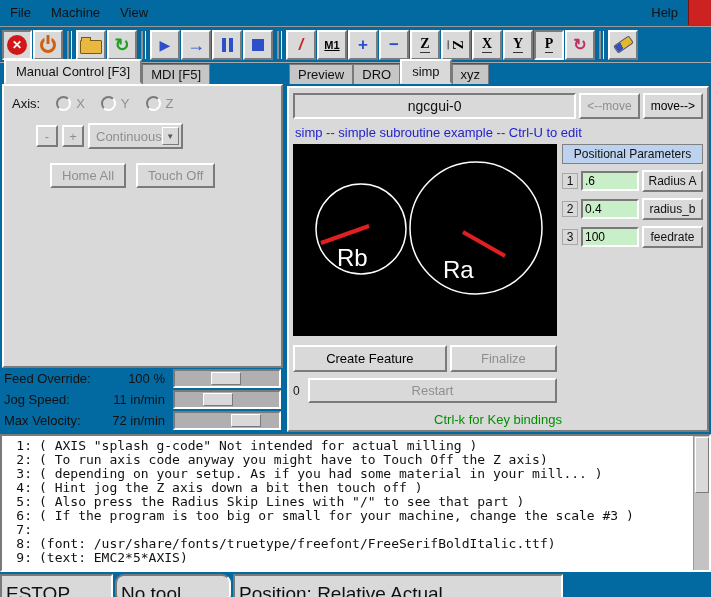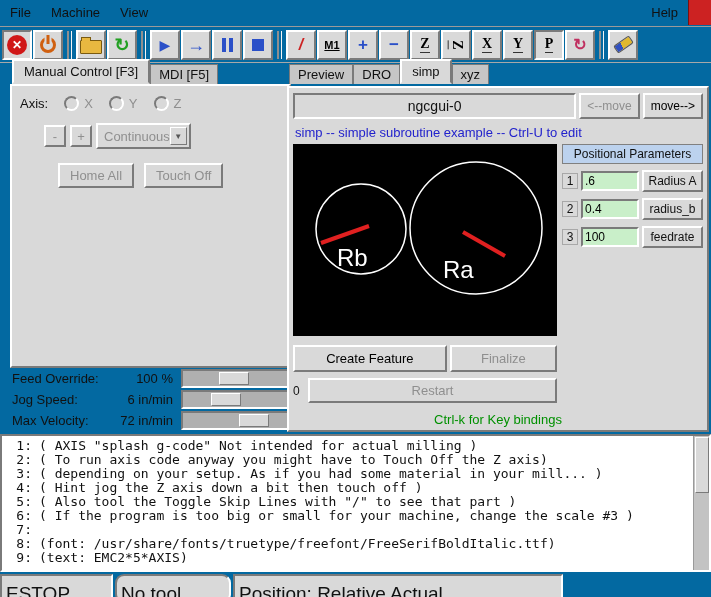--- a/index.html
+++ b/index.html
@@ -37,21 +37,21 @@
   .rot90 { transform:rotate(90deg); display:inline-block; border-bottom:1px solid #333; }
   .rotate-ic { color:#c03060; font-size:16px; font-weight:bold; line-height:1; }
   .brush-ic { width:17px; height:7px; border-radius:2px; background:linear-gradient(100deg,#3050c0 38%,#e0b830 38%); transform:rotate(-35deg); border:1px solid #555; }
 
   
   .main { position:absolute; top:62px; left:0; width:711px; height:372px; }
   .tabs-row { display:flex; align-items:flex-end; height:22px; margin-left:4px; position:relative; z-index:2; }
   .tab { background:#c6c6c6; border:1px solid #7a7a7a; border-bottom:none; padding:2px 8px 2px; margin-top:3px; font-size:13px; cursor:default; }
   .tab.active { background:#d9d9d9; border:2px solid; border-color:#ffffff #7a7a7a #d9d9d9 #ffffff; padding:3px 10px 3px; margin-top:0; }
 
-  .left-col { position:absolute; left:8px; top:0; width:285px; height:372px; }
+  .left-col { position:absolute; left:0; top:0; width:285px; height:372px; }
   .left-frame { position:absolute; top:22px; left:2px; width:277px; height:280px; }
   .axis-row { margin:10px 8px 0; display:flex; align-items:center; gap:16px; }
   .radio { display:flex; align-items:center; gap:5px; color:#8f8f8f; }
   .radio-circle { width:11px; height:11px; border-radius:50%; border:2px solid; border-color:#7a7a7a #ffffff #ffffff #7a7a7a; background:#d9d9d9; }
   .jog-row { margin:12px 0 0 32px; display:flex; gap:4px; align-items:center; }
   .small-btn { width:22px; height:22px; display:flex; align-items:center; justify-content:center; font-size:13px; }
   .combo { height:18px; padding:2px 2px 2px 6px; display:flex; align-items:center; font-size:13px; }
   .combo-arrow { width:15px; height:16px; display:flex; align-items:center; justify-content:center; font-size:8px; color:#555; border:1px solid; border-color:#ffffff #7a7a7a #7a7a7a #ffffff; background:#d9d9d9; }
   .home-row { margin:14px 0 0 46px; display:flex; gap:10px; }
   .btn { padding:3px 10px; font-size:13px; text-align:center; cursor:default; }
@@ -218,21 +218,21 @@
       <div class="sliders">
         <div class="slider-row">
           <span class="slider-label">Feed Override:</span>
           <span class="slider-value">100 %</span>
           <span class="slider">
             <span class="slider-handle" style="left:36px"></span>
           </span>
         </div>
         <div class="slider-row">
           <span class="slider-label">Jog Speed:</span>
-          <span class="slider-value">6 in/min</span>
+          <span class="slider-value">11 in/min</span>
           <span class="slider">
             <span class="slider-handle" style="left:28px"></span>
           </span>
         </div>
         <div class="slider-row">
           <span class="slider-label">Max Velocity:</span>
           <span class="slider-value">72 in/min</span>
           <span class="slider">
             <span class="slider-handle" style="left:56px"></span>
           </span>
@@ -296,21 +296,21 @@
       </div>
     </div>
   </div>
 
   <div class="gcode">
     <div class="gcode-lines">
       <div class="gcode-line"><span class="lnum">1:</span><span>( AXIS "splash g-code" Not intended for actual milling )</span></div>
       <div class="gcode-line"><span class="lnum">2:</span><span>( To run axis code anyway you might have to Touch Off the Z axis)</span></div>
       <div class="gcode-line"><span class="lnum">3:</span><span>( depending on your setup. As if you had some material in your mill... )</span></div>
       <div class="gcode-line"><span class="lnum">4:</span><span>( Hint jog the Z axis down a bit then touch off )</span></div>
-      <div class="gcode-line"><span class="lnum">5:</span><span>( Also tool the Toggle Skip Lines with "/" to see that part )</span></div>
+      <div class="gcode-line"><span class="lnum">5:</span><span>( Also press the Radius Skip Lines with "/" to see that part )</span></div>
       <div class="gcode-line"><span class="lnum">6:</span><span>( If the program is too big or small for your machine, change the scale #3 )</span></div>
       <div class="gcode-line"><span class="lnum">7:</span><span></span></div>
       <div class="gcode-line"><span class="lnum">8:</span><span>(font: /usr/share/fonts/truetype/freefont/FreeSerifBoldItalic.ttf)</span></div>
       <div class="gcode-line"><span class="lnum">9:</span><span>(text: EMC2*5*AXIS)</span></div>
     </div>
     <div class="gcode-scroll">
       <div class="gcode-thumb"></div>
     </div>
   </div>
 

